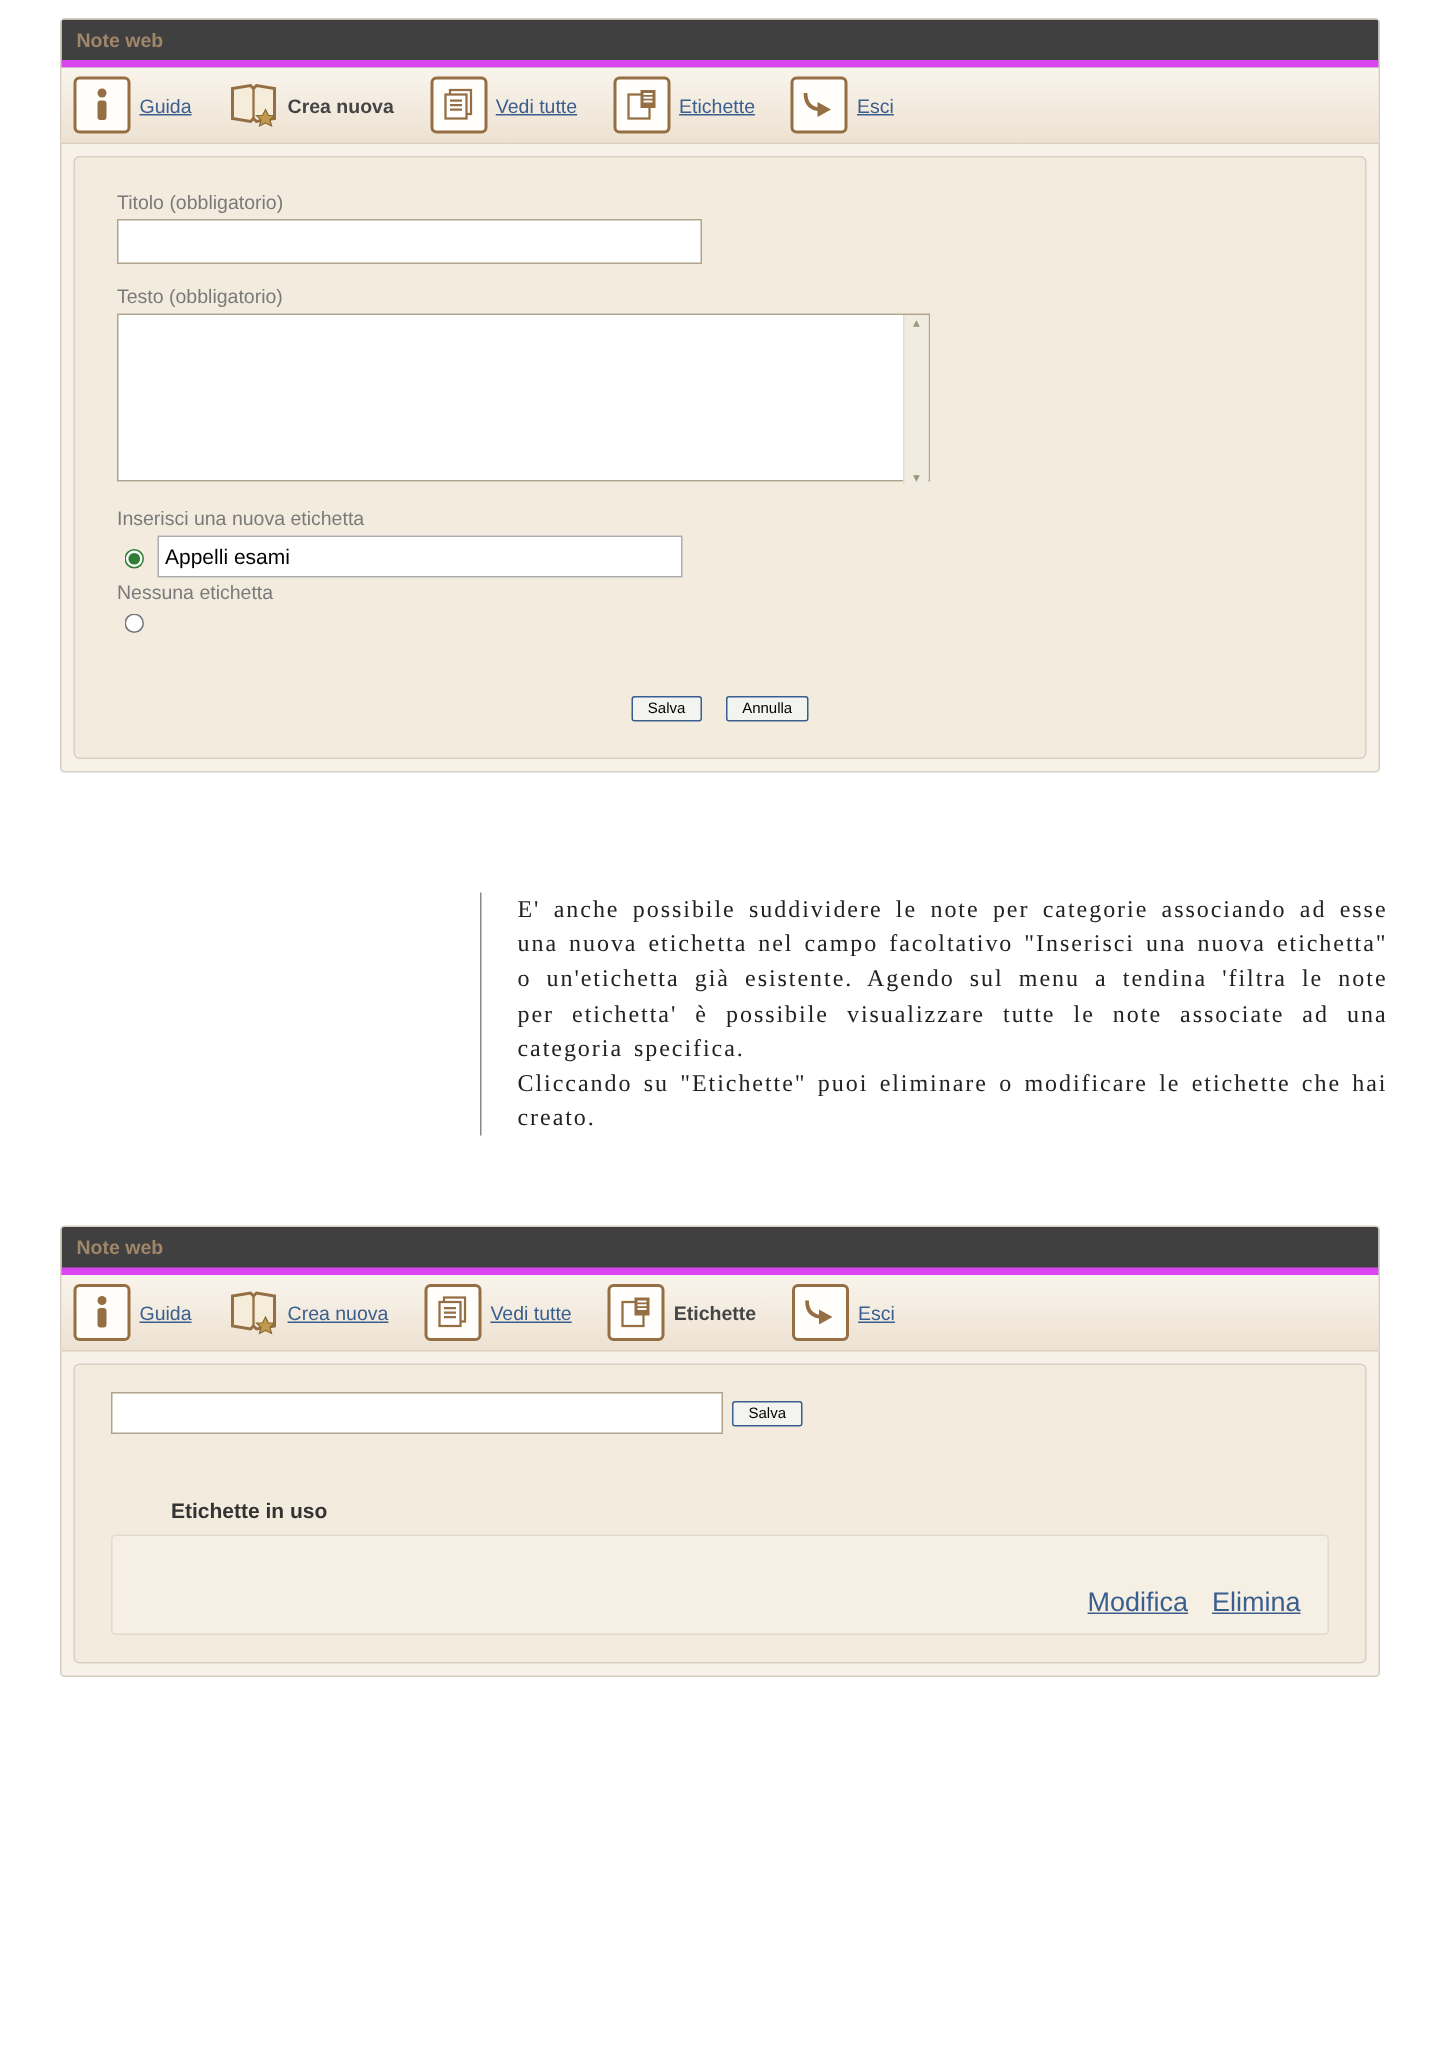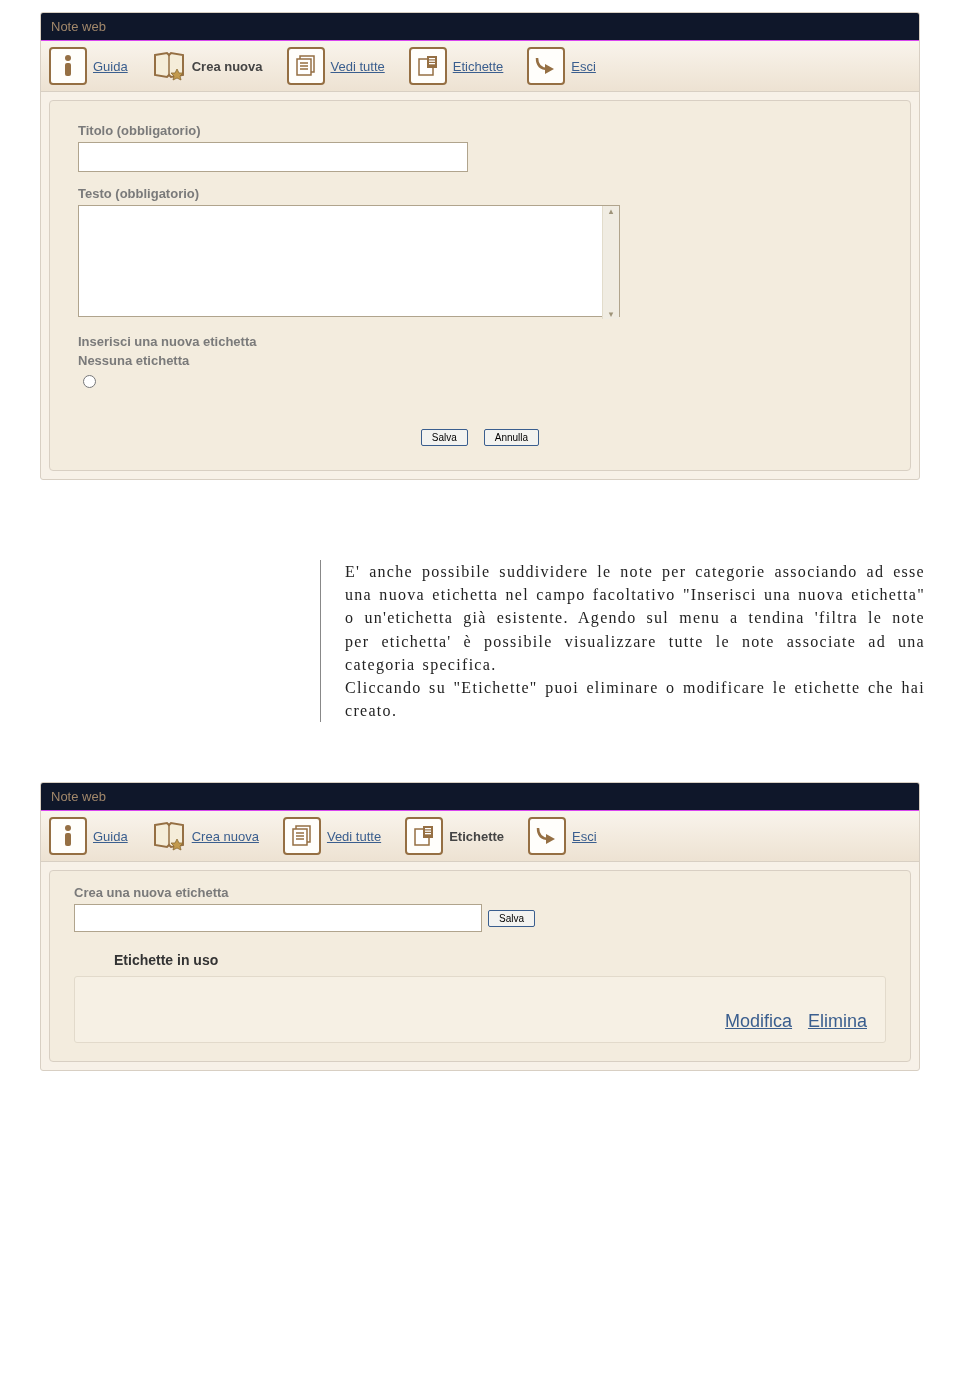--- a/index.html
+++ b/index.html
@@ -14,26 +14,26 @@
   .page {
     padding: 12px 40px 40px 40px;
   }
   .panel {
     border: 1px solid #d8cfc3;
     border-radius: 3px;
     background: #f7f1e8;
     overflow: hidden;
   }
   .panel-title {
-    background: #0f172a;
+    background: #404040;
     padding: 6px 10px;
     color: #a1876a;
-    font-weight: normal;
-    font-size: 13px;
-    border-bottom: 1px solid #d946ef;
+    font-weight: bold;
+    font-size: 13px;
+    border-bottom: 5px solid #d946ef;
   }
   .toolbar {
     background: linear-gradient(#f9f4ec, #ede2d2);
     padding: 6px 8px;
     border-bottom: 1px solid #d8cfc3;
     display: flex;
     align-items: center;
     gap: 24px;
   }
   .tb-item {
@@ -71,21 +71,20 @@
     border: 1px solid #d8cfc3;
     border-radius: 4px;
     background: #f3ecde;
     margin: 8px;
     padding: 14px 28px 24px 28px;
   }
   .form-label {
     color: #7a7a7a;
     font-size: 13px;
     margin: 8px 0 4px 0;
-    font-weight: bold;
   }
   .txt-input {
     width: 380px;
     height: 24px;
     border: 1px solid #b0a48d;
     background: #fff;
     padding: 2px 4px;
     font-size: 13px;
     box-sizing: content-box;
   }
@@ -167,21 +166,21 @@
     width: 398px;
     height: 22px;
     border: 1px solid #b0a48d;
     background: #fff;
     padding: 2px 4px;
     font-size: 13px;
   }
   .heading {
     font-weight: bold;
     color: #333;
-    margin-top: 20px;
+    margin-top: 43px;
     margin-bottom: 8px;
     font-size: 14px;
     padding-left: 40px;
   }
   .label-card {
     background: #f6f0e4;
     border: 1px solid #e2dacb;
     border-radius: 3px;
     padding: 14px 18px 10px 18px;
   }
@@ -272,20 +271,24 @@
       <div class="form-label" style="margin-top:14px">Testo (obbligatorio)</div>
       <div class="txt-area-wrap">
         <textarea class="txt-area" style=""></textarea>
         <div class="fake-scroll">
           <span>▴</span>
           <span>▾</span>
         </div>
       </div>
 
       <div class="form-label" style="margin-top:14px">Inserisci una nuova etichetta</div>
+      <div class="radio-row">
+        <input type="radio" name="et1" checked="" style="">
+        <input class="etichetta-input" type="text" value="Appelli esami" style="">
+      </div>
 
       <div class="form-label" style="margin-top:2px">Nessuna etichetta</div>
       <div class="radio-row">
         <input type="radio" name="et1" style="">
       </div>
 
       <div class="btn-row">
         <button class="btn">Salva</button>
         <button class="btn">Annulla</button>
       </div>
@@ -349,21 +352,20 @@
           <svg width="24" height="22" viewBox="0 0 24 22">
               <path d="M3 3 Q 3 14 14 14" fill="none" stroke="#956f43" stroke-width="2.5"></path>
               <path d="M11 9 L20 14 L11 19 Z" fill="#956f43"></path>
             </svg>
         </span>
         <span>Esci</span>
       </span>
     </div>
 
     <div class="panel-inner">
-      <div class="form-label" style="margin-top:0">Crea una nuova etichetta</div>
       <div class="create-row">
         <input class="create-input" type="text" value="" style="">
         <button class="btn" style="margin-right:0">Salva</button>
       </div>
 
       <div class="heading">Etichette in uso</div>
 
       <div class="label-card">
         <div class="label-actions">
           <span class="link">Modifica</span>

